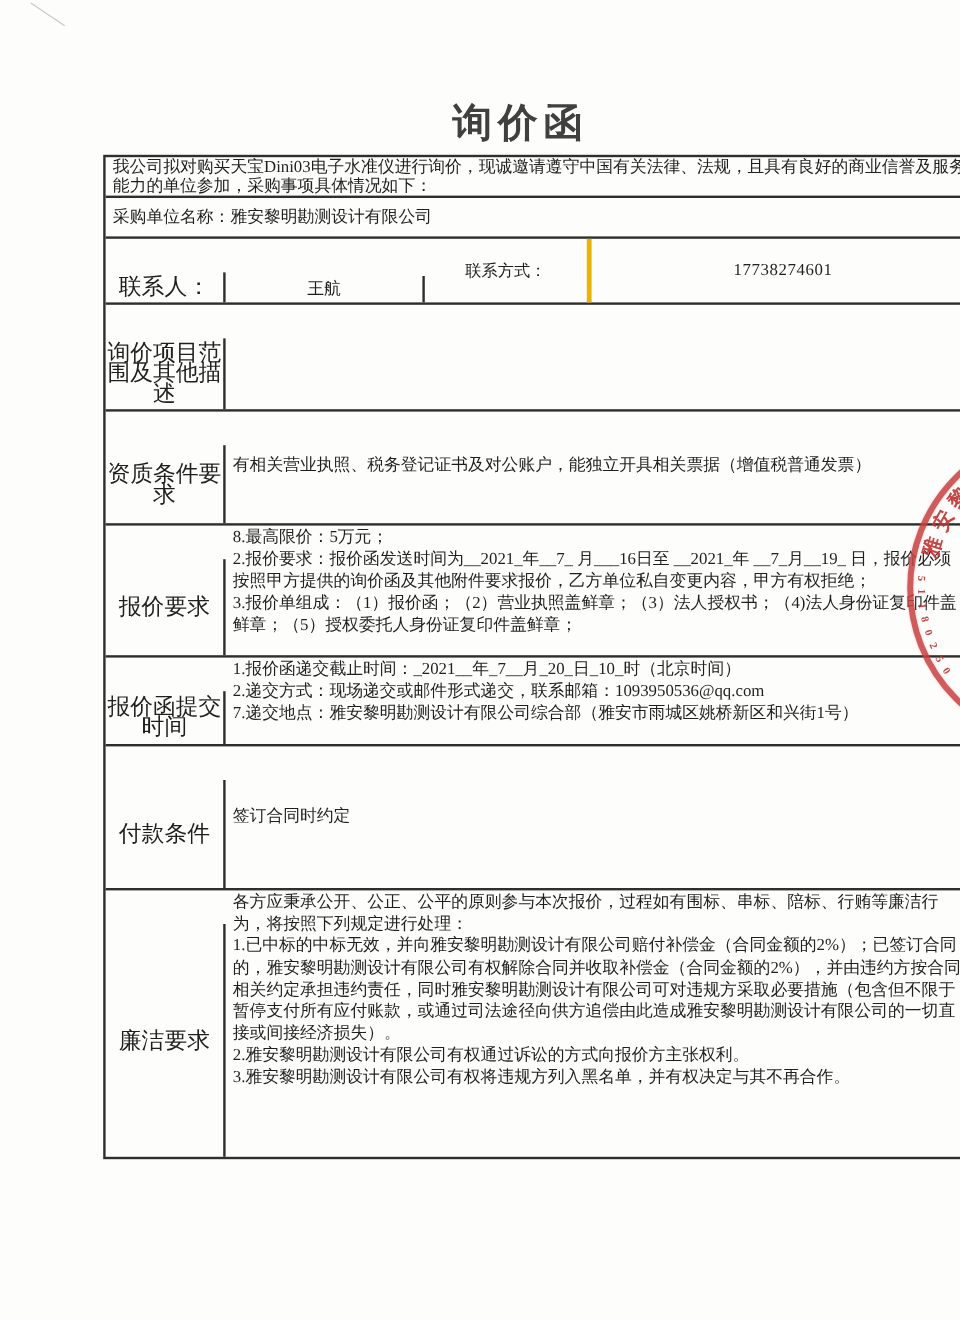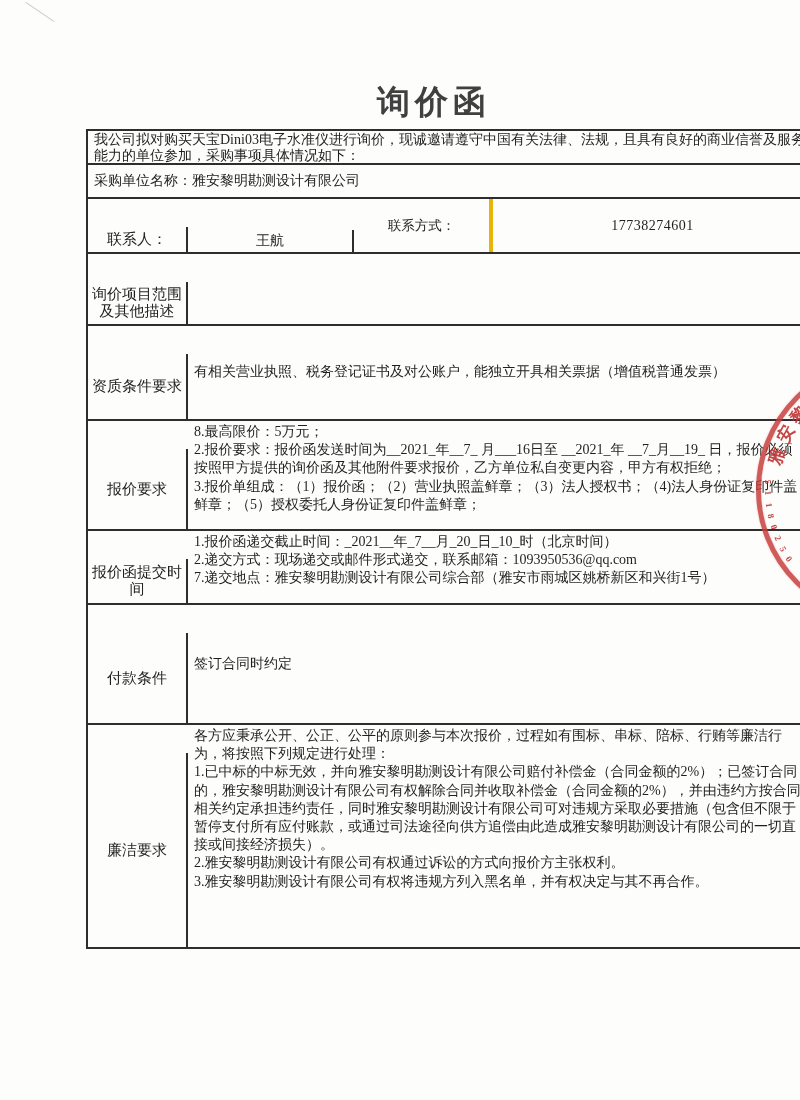--- a/index.html
+++ b/index.html
@@ -35,21 +35,21 @@
   }
   .row:last-child{border-bottom:none;}
   .cell{box-sizing:border-box;font-size:14px;color:#1f1f1f;}
   .full{flex:1 1 auto;padding:0 6px;}
   .v-center{display:flex;align-items:center;}
   .label{
     width:100px;flex:0 0 100px;
     border-right:2px solid #2e2e2e;
     display:flex;align-items:center;justify-content:center;
     text-align:center;
-    font-size:15px;
+    font-size:19px;
     line-height:17px;
     padding:4px 1px;
     margin-top:28px;
   }
   .content{flex:1 1 auto;padding:2px 6px;line-height:18.2px;}
   .content .line{white-space:normal;}
   .content.center-one{display:flex;flex-direction:column;justify-content:center;}
   
   .r-intro{min-height:32px;}
   .r-intro .full{padding-top:1px;line-height:15.5px;font-size:14px;}

